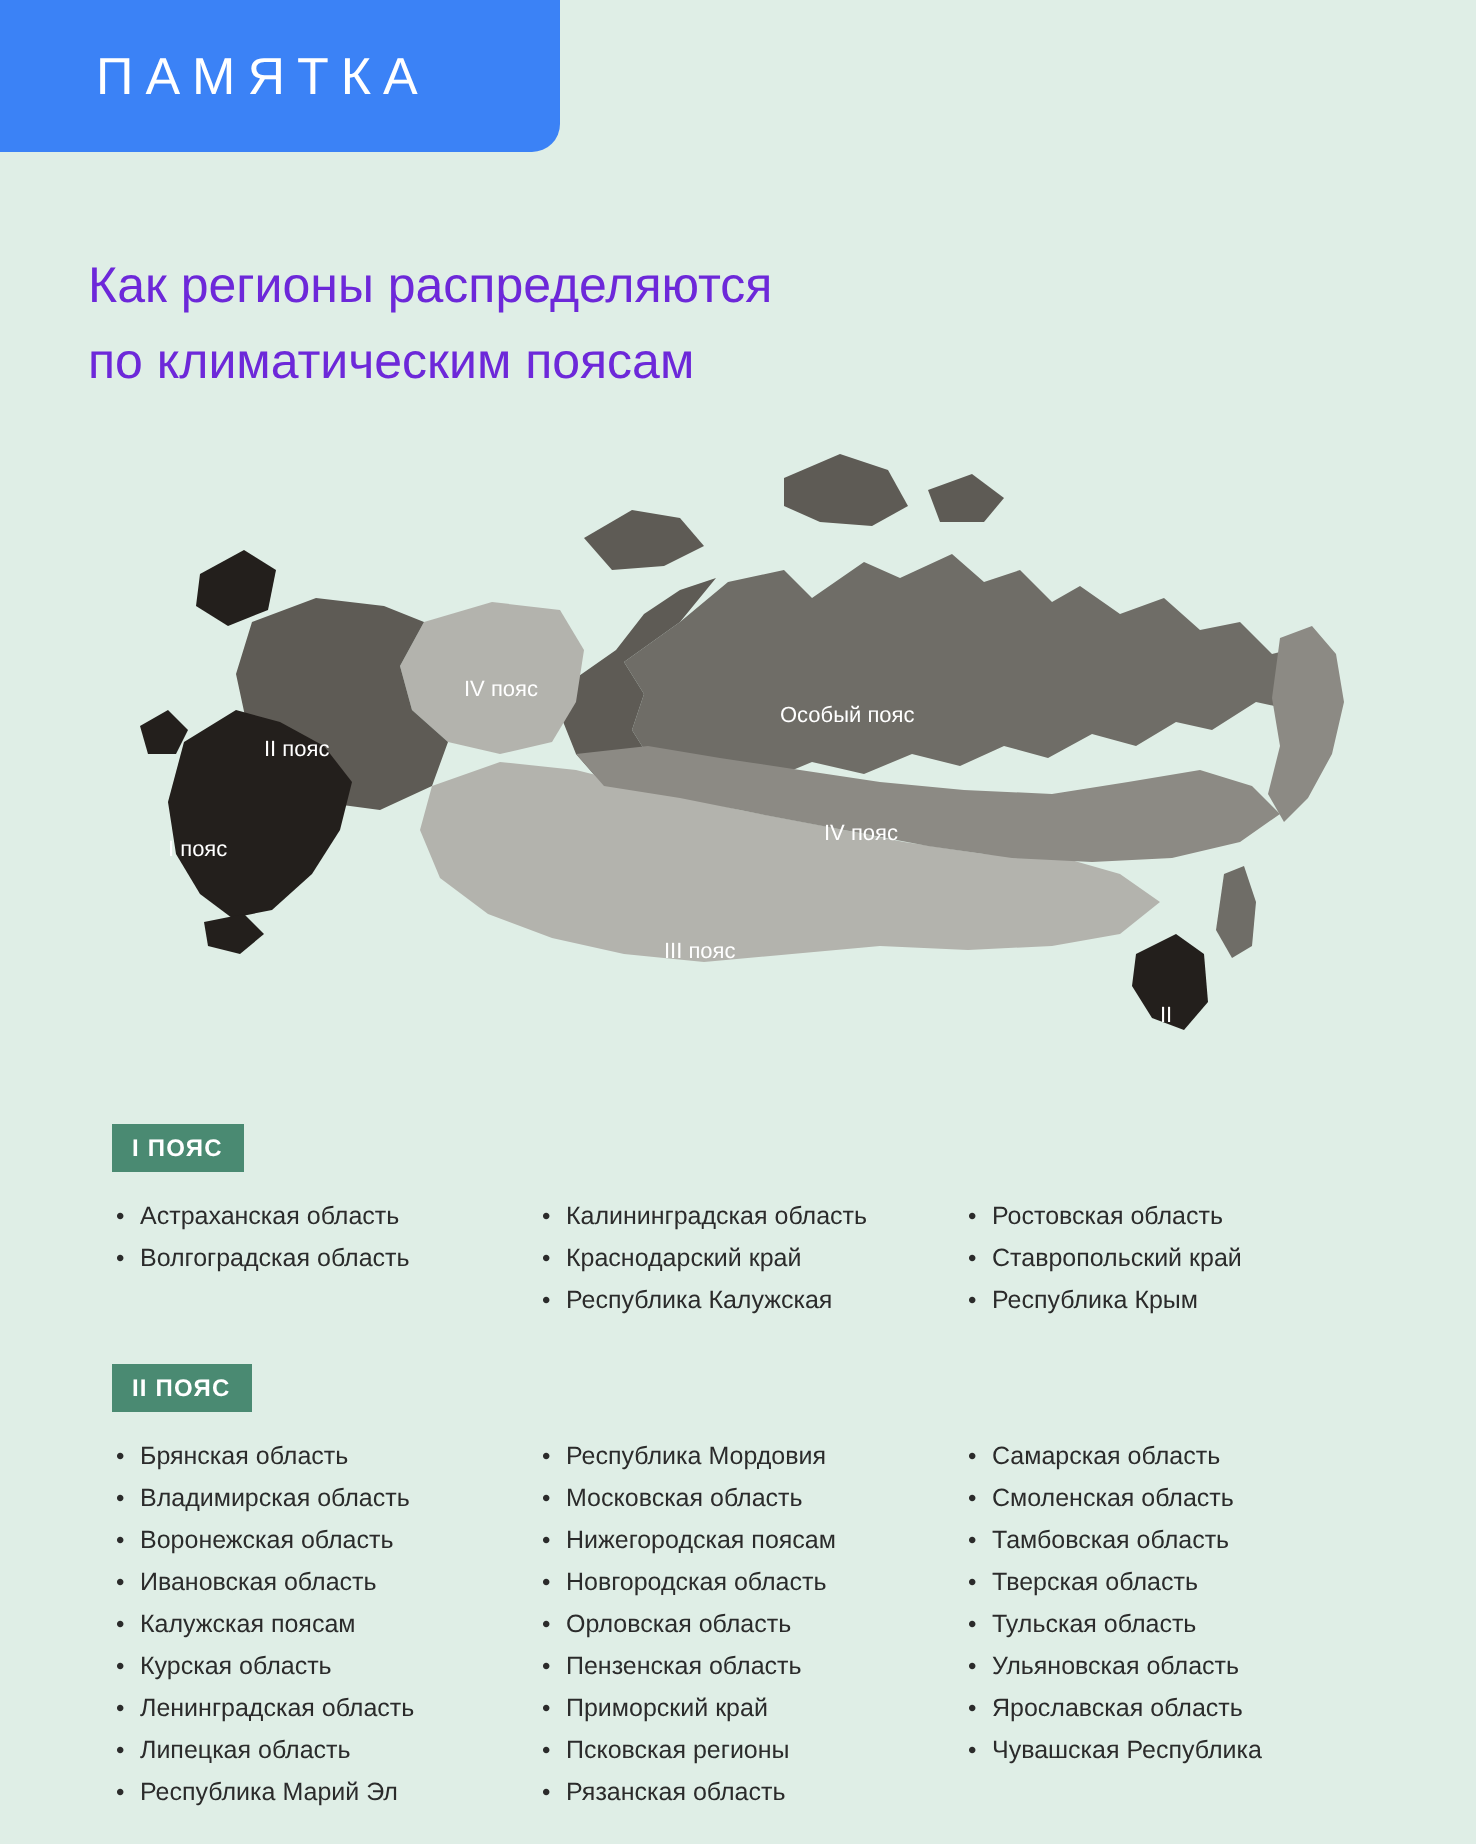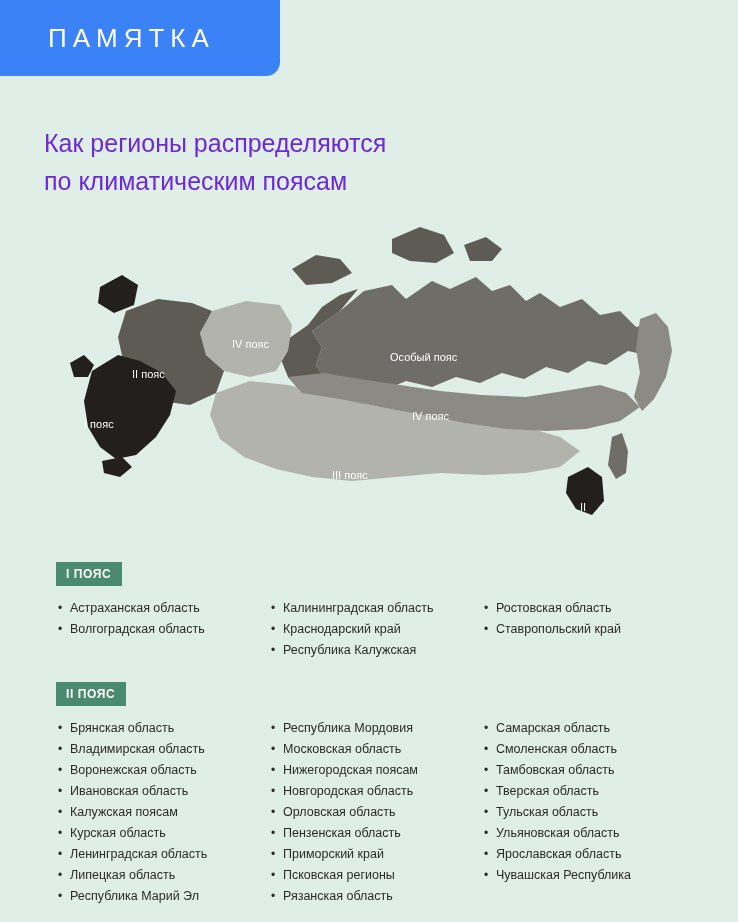--- a/index.html
+++ b/index.html
@@ -197,20 +197,21 @@
         <ul class="items">
           <li>Калининградская область</li>
           <li>Краснодарский край</li>
           <li>Республика Калужская</li>
         </ul>
       </div>
       <div class="col">
         <ul class="items">
           <li>Ростовская область</li>
           <li>Ставропольский край</li>
+          <li>Республика Крым</li>
         </ul>
       </div>
     </div>
   </div>
 
   <div class="zone zone-2">
     <div class="zone-badge">II ПОЯС</div>
     <div class="cols">
       <div class="col">
         <ul class="items">

